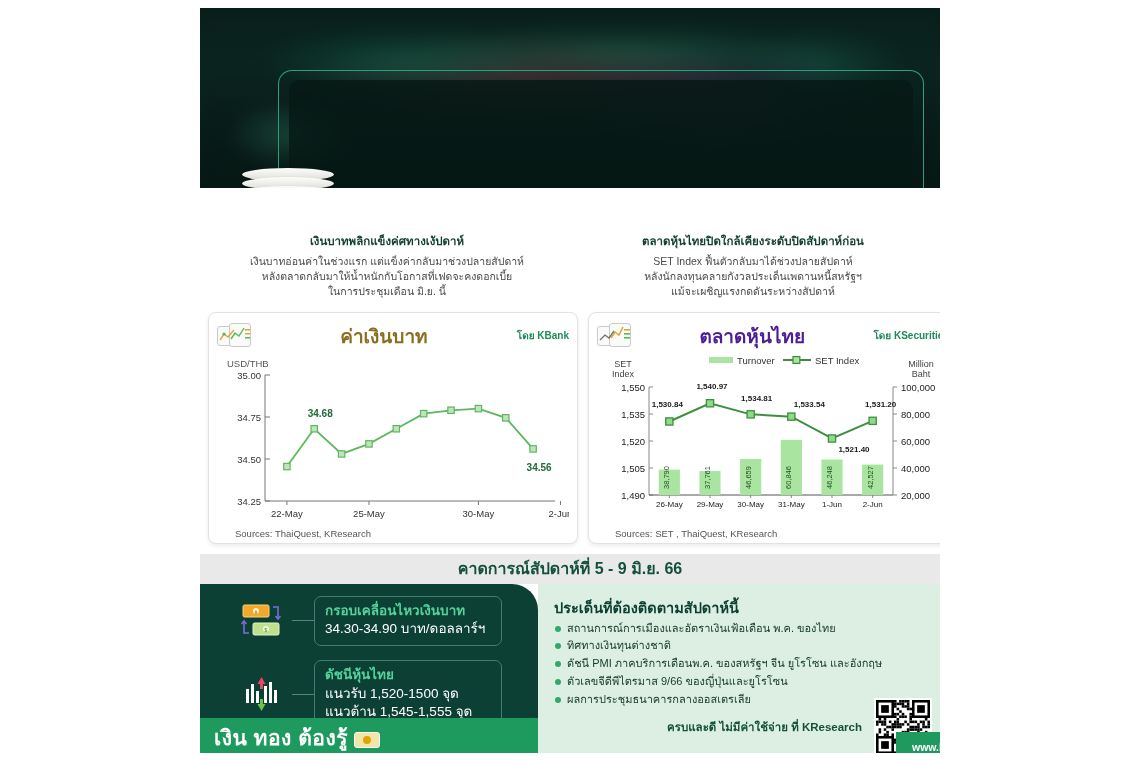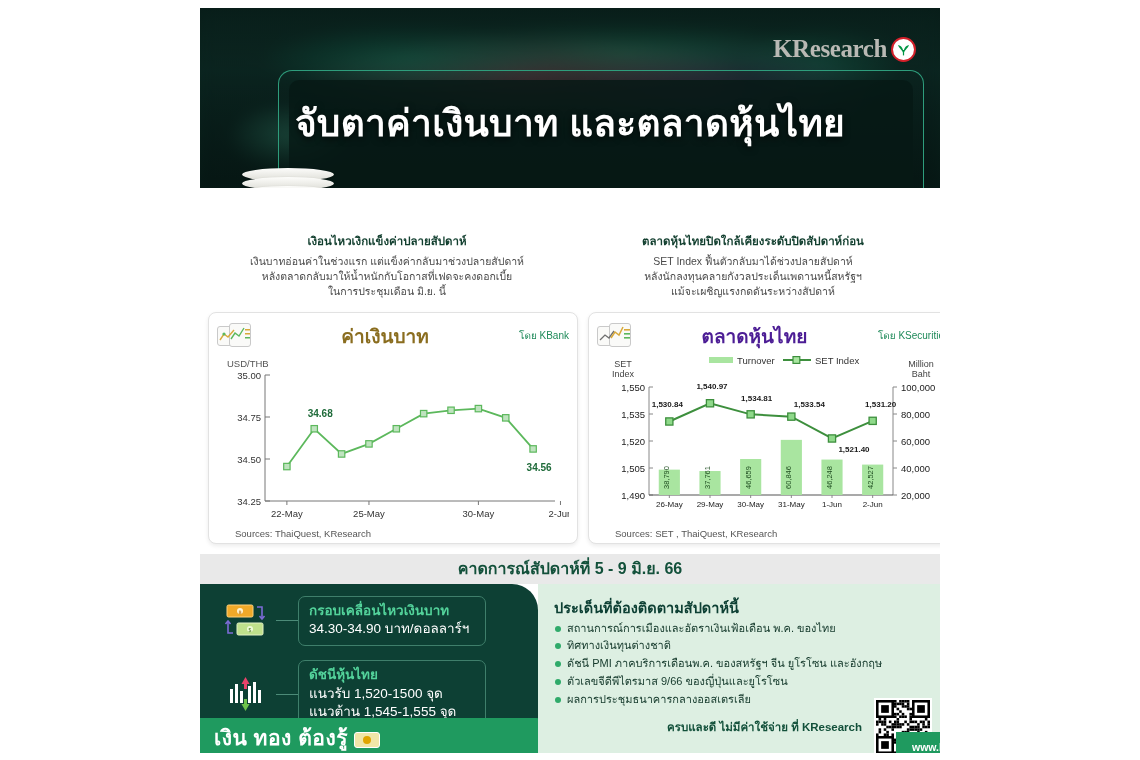--- a/index.html
+++ b/index.html
@@ -138,21 +138,21 @@
   .panelhead .picon .c1,.panelhead .picon .c2{
     position:absolute; border:1px solid #c9c9c9; background:#fafaf8;
     border-radius:3px;
   }
   .panelhead .picon .c1{left:0;top:3px;width:20px;height:20px;}
   .panelhead .picon .c2{left:12px;top:0;width:22px;height:24px;}
   .panelhead h2{
     flex:1; text-align:center; font-size:19px; font-weight:700;
   }
   .panelhead .byline{
-    font-size:10px; font-weight:400; color:#1f8a5a; white-space:nowrap;
+    font-size:10px; font-weight:700; color:#1f8a5a; white-space:nowrap;
   }
   .panel .srcs{
     position:absolute; bottom:4px; left:26px;
     font-size:9.5px; color:#555;text-align:center;
   }
 
   
   .chartwrap{ position:relative; width:100%; height:182px; }
   .chartwrap svg{ display:block; }
 
@@ -163,21 +163,21 @@
     font-size:16px; font-weight:700; color:#12503a;
   }
   .bottom{
     display:flex; height:178px;
   }
   .bleft{
     width:338px; background:#0d4034; position:relative;
     border-radius:0 26px 0 0;
   }
   .brow{
-    display:flex; align-items:center; gap:0px; height:74px; padding-left:14px;
+    display:flex; align-items:center; gap:0px; height:74px; padding-left:30px;
   }
   .brow .bicon{ width:62px; flex:0 0 auto; display:flex; justify-content:center;}
   .brow .dash{ width:22px; height:1px; background:#4c8b78; }
   .bcard{
     border:1px solid #3f7f6b; border-radius:7px;
     padding:5px 10px 6px 10px; min-width:188px;
   }
   .bcard .t{ font-size:13.5px; color:#53d39b; font-weight:700; line-height:1.35;}
   .bcard .v{ font-size:13.5px; color:#ffffff; line-height:1.38;}
   .bright{
@@ -234,47 +234,36 @@
 <div id="poster">
 
   <div class="hero">
     <div class="blur"></div>
     <div class="vign"></div>
 
     <div class="titlebox">
       <div class="inner"></div>
     </div>
 
-    <h1>จับตาค่าเงินบาท และตลาดหุ้นไทย</h1>
 
     <div class="coin">
       <i></i>
         <i></i>
         <i></i>
     </div>
 
-    <div class="logo">
-      <span class="lgtext">KResearch</span>
-      <span class="lgmark">
-        <svg width="17" height="17" viewBox="0 0 17 17">
-          <path d="M8.5 14 C8.5 9 4 8 3 4 C7 5 8 8 8.5 11 Z" fill="#009543"></path>
-          <path d="M8.5 14 C8.5 9 13 8 14 4 C10 5 9 8 8.5 11 Z" fill="#009543"></path>
-          <rect x="7.9" y="9" width="1.2" height="5.4" fill="#009543"></rect>
-        </svg>
-      </span>
-    </div>
   </div>
 
   <div class="sumband">
     <div class="whitecorner"></div>
   </div>
 
   <div class="twocol">
     <div class="col">
-      <h3>เงิอนไหวเงิกแข็งค่าปลายสัปดาห์</h3>
+      <h3>เงินบาทพลิกแข็งค่ศทางเงัปดาห์</h3>
       <p>เงินบาทอ่อนค่าในช่วงแรก แต่แข็งค่ากลับมาช่วงปลายสัปดาห์<br>หลังตลาดกลับมาให้น้ำหนักกับโอกาสที่เฟดจะคงดอกเบี้ย<br>ในการประชุมเดือน มิ.ย. นี้</p>
     </div>
     <div class="col">
       <h3>ตลาดหุ้นไทยปิดใกล้เคียงระดับปิดสัปดาห์ก่อน</h3>
       <p>SET Index ฟื้นตัวกลับมาได้ช่วงปลายสัปดาห์<br>หลังนักลงทุนคลายกังวลประเด็นเพดานหนี้สหรัฐฯ<br>แม้จะเผชิญแรงกดดันระหว่างสัปดาห์</p>
     </div>
   </div>
 
   <div class="panels">
 

